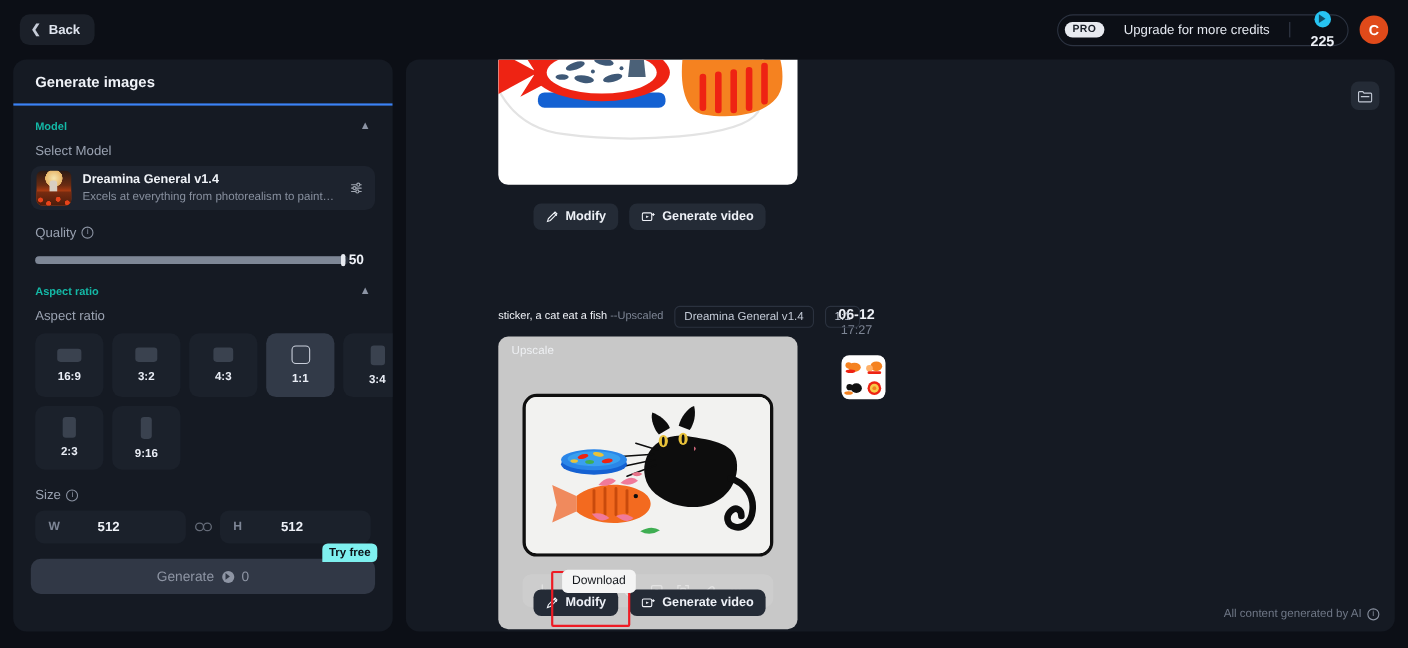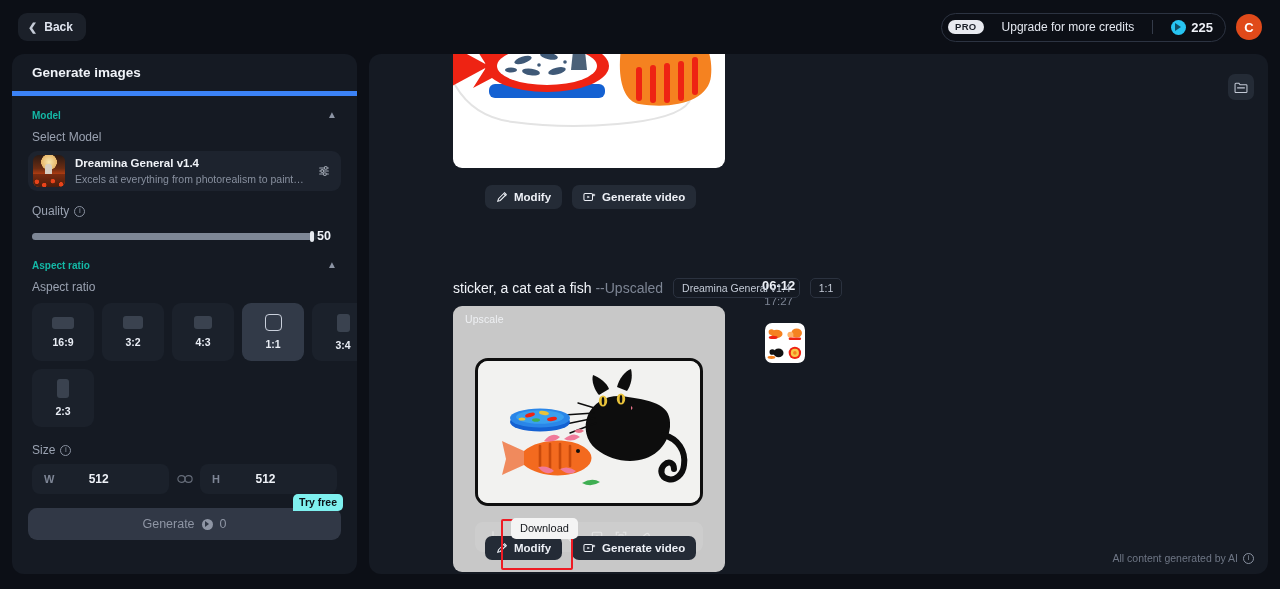--- a/index.html
+++ b/index.html
@@ -34,21 +34,21 @@
     height: 29px; padding: 0 6px 0 6px;
     font-size: 12px; color: #dfe4ee;
   }
   .pro-badge {
     background: #e8eaf0; color: #1b2029;
     font-size: 9.5px; font-weight: 700; letter-spacing: .3px;
     border-radius: 9px; padding: 2.5px 7px; line-height: 1;
   }
   .upgrade-txt { font-size: 12px; color: #e3e7ef; }
   .divider-v { width: 1px; height: 14px; background: #343b49; }
-  .credits { display: flex; align-items: center; gap: 5px; padding-right: 6px; }
+  .credits { display: flex; align-items: center; gap: 5px; padding-right: 6px; flex-direction: column; }
   .credit-coin {
     width: 15px; height: 15px; border-radius: 50%;
     background: #27c4f2; position: relative; display: inline-block;
   }
   .credit-coin::after {
     content: ""; position: absolute; left: 4px; top: 3px;
     width: 0; height: 0;
     border-left: 6px solid #0f4e66;
     border-top: 4.5px solid transparent;
     border-bottom: 4.5px solid transparent;
@@ -64,21 +64,21 @@
   
   .sidebar {
     position: absolute; left: 12px; top: 54px;
     width: 345px; height: 520px;
     background: #151a23; border-radius: 12px;
     overflow: hidden;
   }
   .sidebar-title {
     height: 42px; display: flex; align-items: center;
     padding: 0 20px; font-size: 13.5px; font-weight: 700; color: #f0f3f8;
-    border-bottom: 5px solid #3b82f6;
+    border-bottom: 2px solid #3b82f6;
   }
   .sec-head {
     display: flex; align-items: center; justify-content: space-between;
     padding: 14px 20px 6px 20px;
   }
   .sec-head h3 { font-size: 10px; font-weight: 700; color: #14b8a6; }
   .caret {
     color: #8c94a4; font-size: 10px; line-height: 1;
     transform: translateY(-1px);
   }
@@ -220,21 +220,21 @@
   .act-btn {
     height: 24px; border-radius: 7px; background: #242b36;
     display: flex; align-items: center; gap: 6px; padding: 0 11px;
     font-size: 11.5px; font-weight: 700; color: #eef1f7; cursor: pointer;
   }
 
   .meta-row {
     position: absolute; left: 84px; top: 224px;
     display: flex; align-items: center; gap: 10px;
   }
-  .prompt-txt { font-size: 14px; color: #f0f3f8; }
+  .prompt-txt { font-size: 10px; color: #f0f3f8; }
   .prompt-txt .dim { color: #7d8594; }
   .pill {
     border: 1px solid #2b323f; border-radius: 5px;
     font-size: 10.5px; color: #c3cad6; padding: 3.5px 8px; line-height: 1;
   }
 
   .datestamp { position: absolute; left: 393px; top: 224px; }
   .d-date { font-size: 13px; font-weight: 700; color: #eef1f7; }
   .d-time { font-size: 11.5px; color: #7d8594; margin-top: 2px; text-align: center; }
 
@@ -380,20 +380,24 @@
           <div class="glyph" style="width: 17px; height: 17px;"></div>
           <div class="lbl">1:1</div>
         </div>
         <div class="ratio-tile">
           <div class="glyph" style="width: 13px; height: 18px;"></div>
           <div class="lbl">3:4</div>
         </div>
         <div class="ratio-tile">
           <div class="glyph" style="width: 12px; height: 19px;"></div>
           <div class="lbl">2:3</div>
+        </div>
+        <div class="ratio-tile">
+          <div class="glyph" style="width: 10px; height: 20px;"></div>
+          <div class="lbl">9:16</div>
         </div>
       </div>
 
     <div class="sub-label inline" style="padding-top:16px">
       <span>Size</span>
       <i class="info-i">i</i>
     </div>
     <div class="size-row">
       <div class="size-field">
         <span class="k">W</span>

